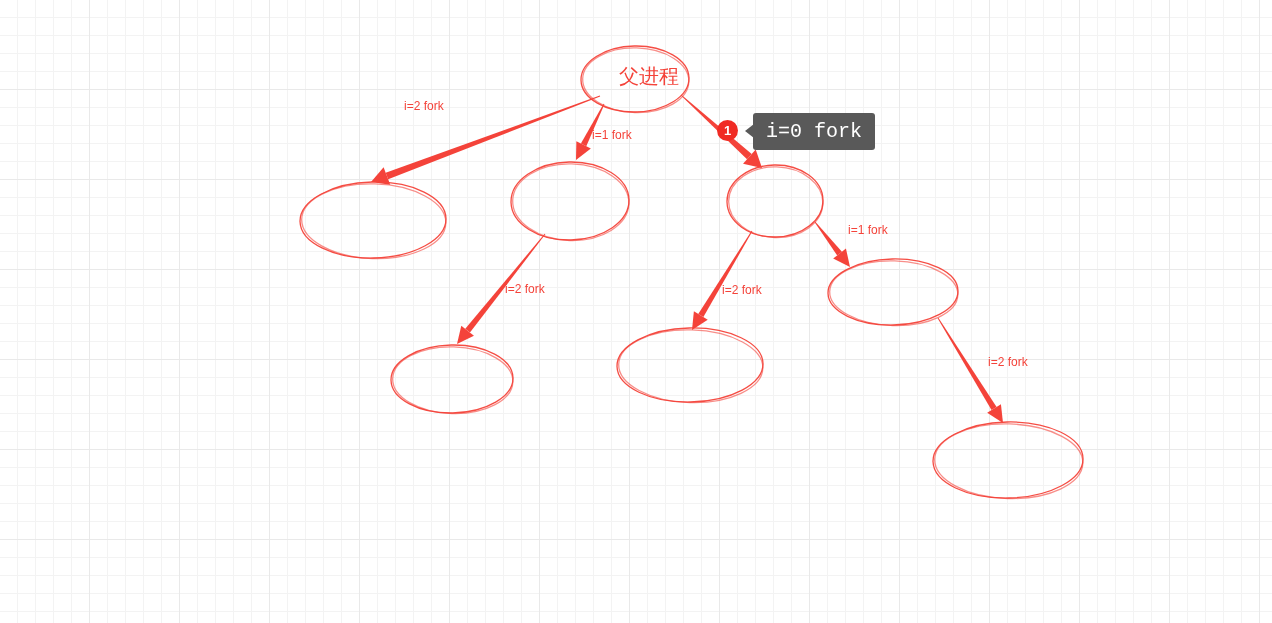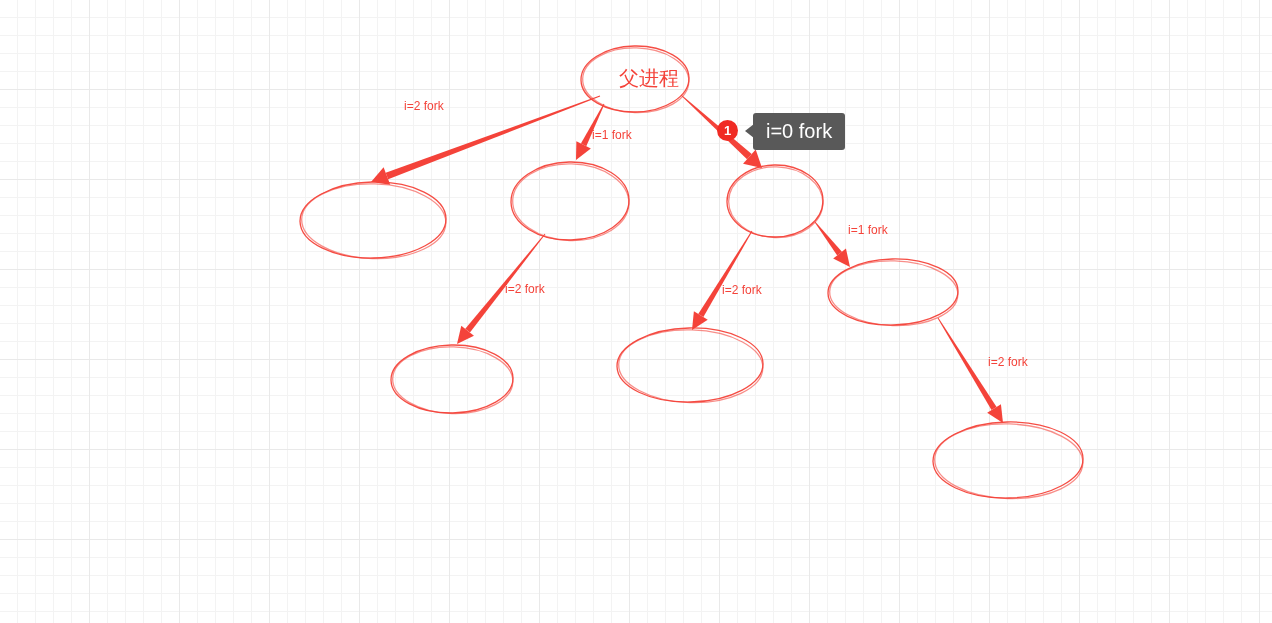--- a/index.html
+++ b/index.html
@@ -26,21 +26,21 @@
     position: absolute;
     left: 0;
     top: 0;
     width: 1272px;
     height: 623px;
   }
   .node-label {
     position: absolute;
     color: #f4433a;
     font-size: 20px;
-    font-family: Liberation Sans, sans-serif;
+    font-family: Liberation Mono, monospace;
     white-space: nowrap;
     line-height: 1;
   }
   .edge-label {
     position: absolute;
     color: #f4433a;
     font-size: 12px;
     font-family: "Liberation Sans", sans-serif;
     white-space: nowrap;
     line-height: 1;
@@ -66,21 +66,21 @@
   #tooltip {
     position: absolute;
     left: 753px;
     top: 113px;
     height: 37px;
     padding: 0 13px;
     border-radius: 3px;
     background: #595959;
     color: #ffffff;
     font-size: 20px;
-    font-family: Liberation Sans, sans-serif;
+    font-family: Liberation Mono, monospace;
     display: flex;
     align-items: center;
     white-space: nowrap;
     z-index: 5;
   }
   #tooltip-arrow {
     position: absolute;
     left: 745px;
     top: 124px;
     width: 0;

